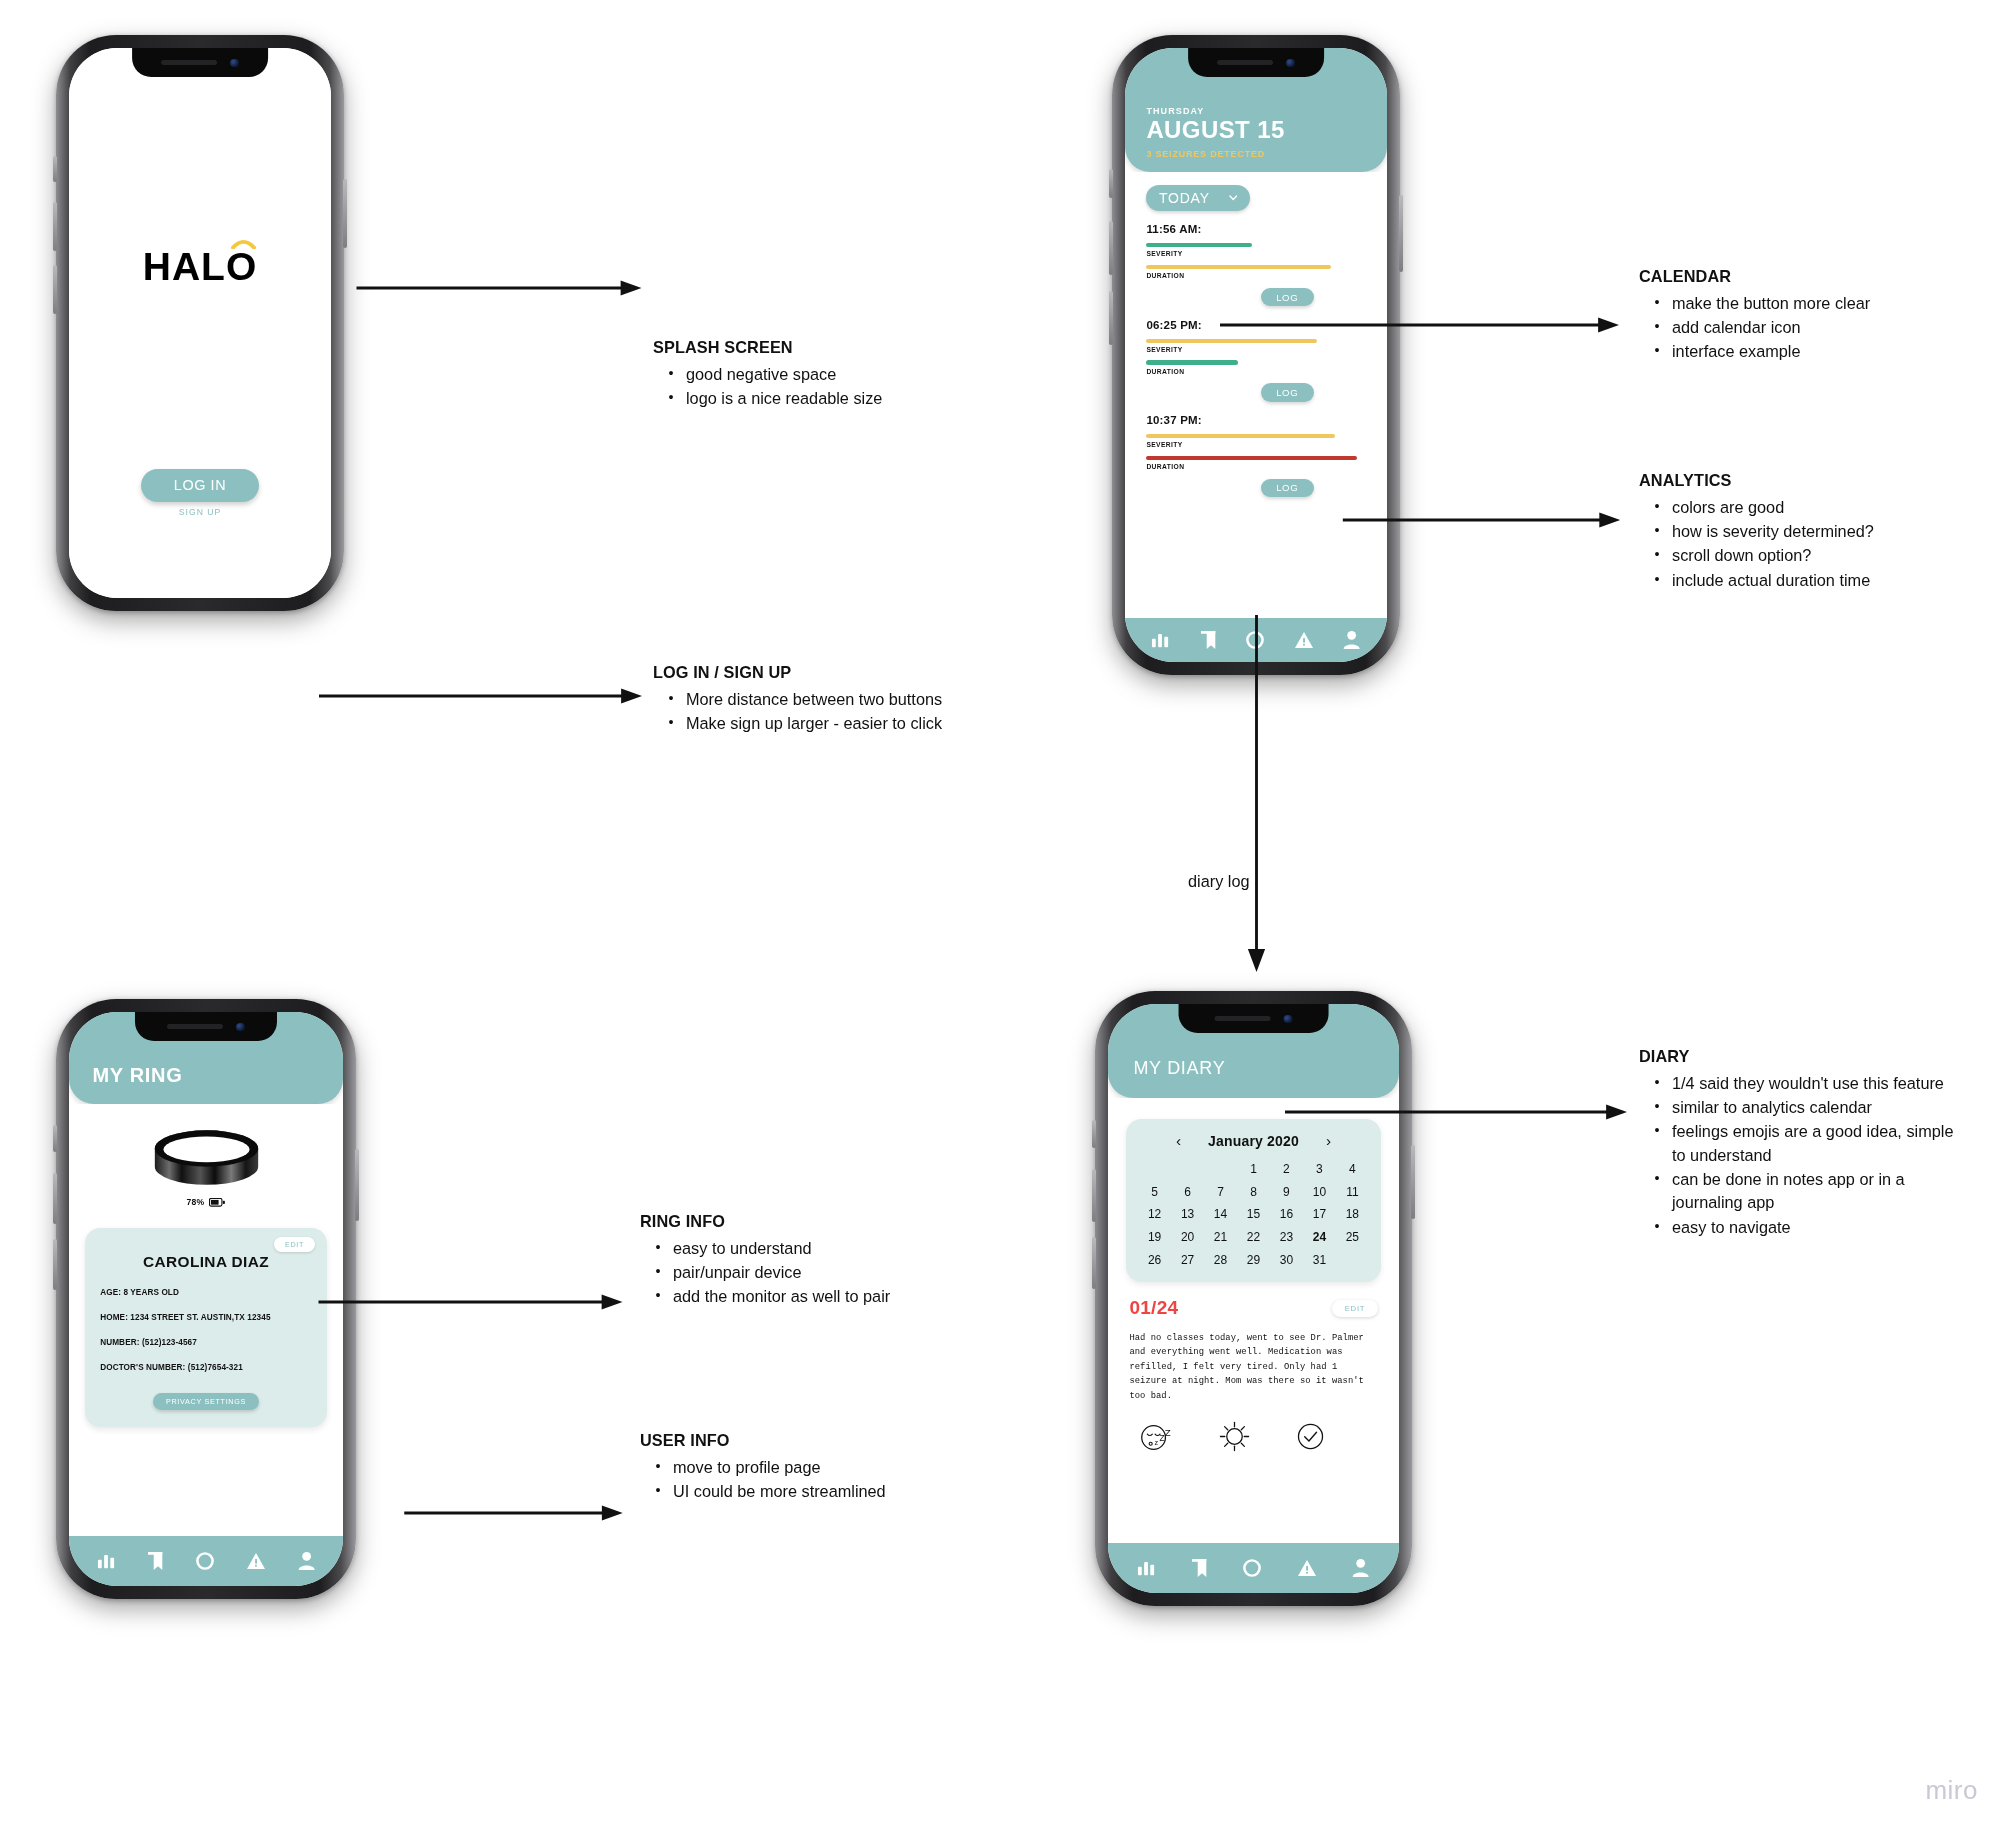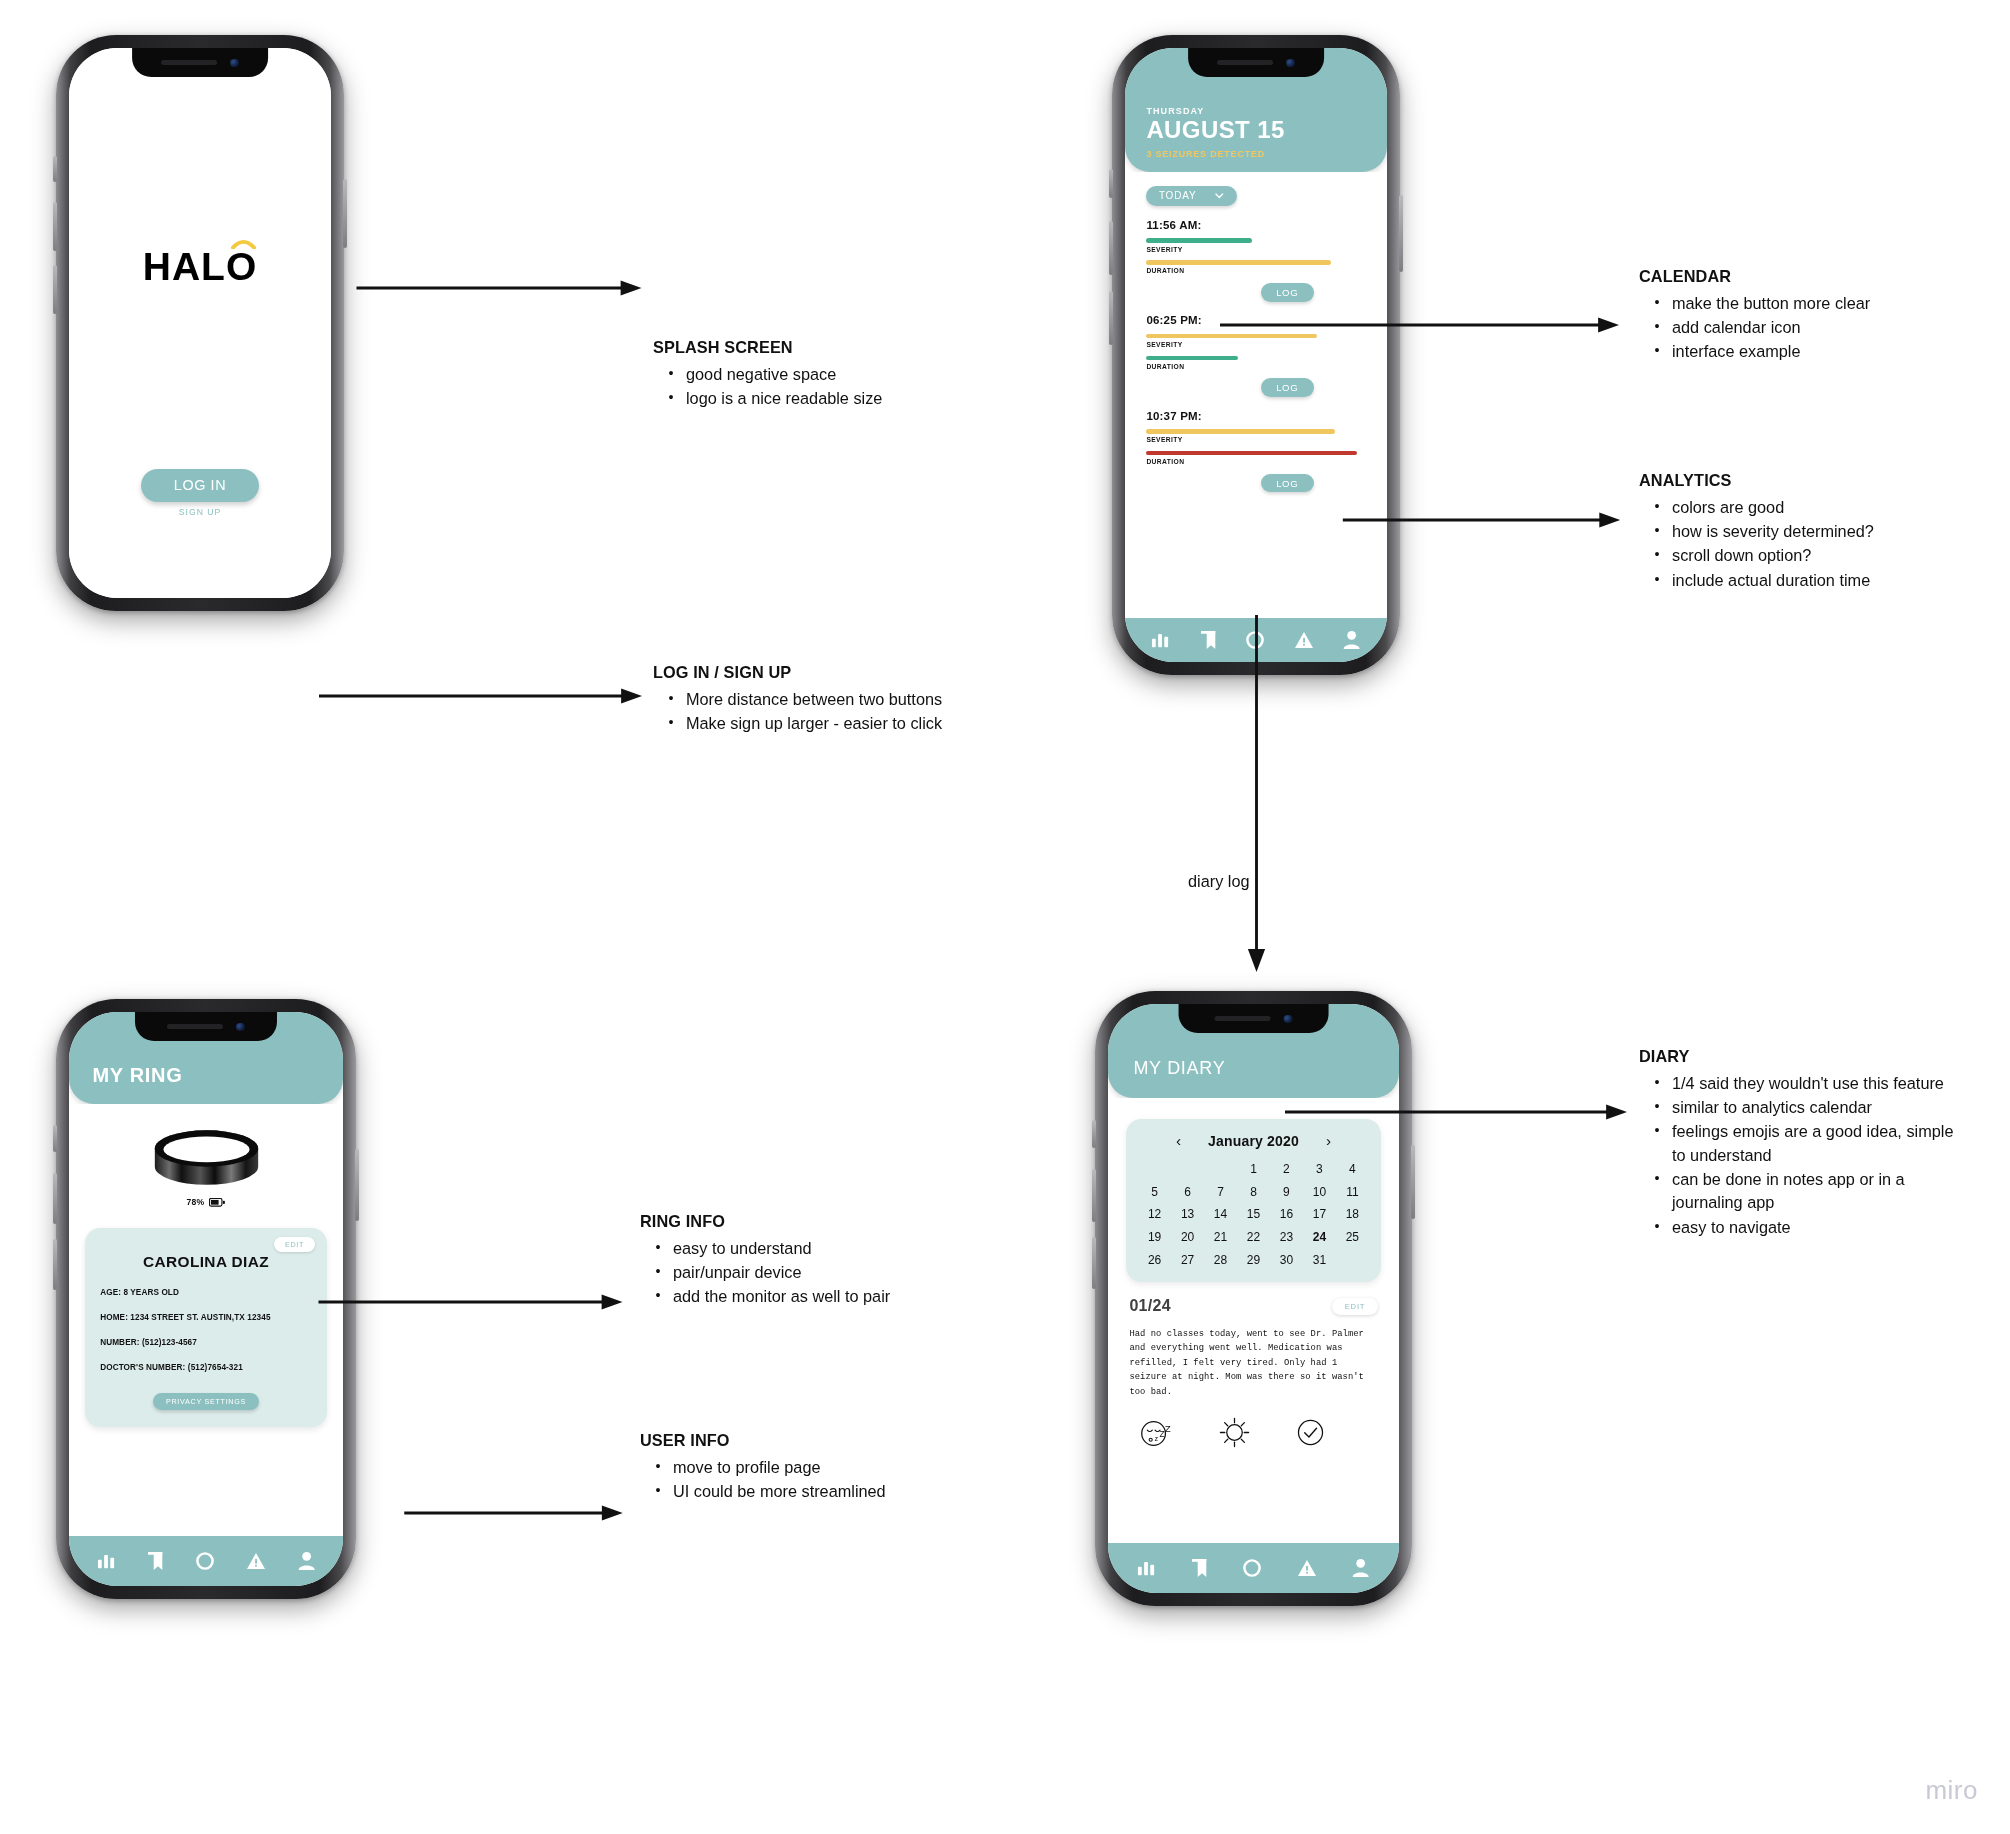--- a/index.html
+++ b/index.html
@@ -82,21 +82,21 @@
 
   
   #phone-analytics { left: 1112px; top: 35px; width: 288px; height: 640px; }
   .an-header { padding: 58px 21px 13.4px; }
   .an-weekday { font-size: 9px; letter-spacing: 1.1px; font-weight: 700; opacity:.97; }
   .an-date { font-size: 24px; font-weight: 800; letter-spacing: 0.4px; line-height: 1.1; margin-top: 1px; }
   .an-sub { font-size: 9px; font-weight: 700; letter-spacing: 0.8px; color: #f0c75e; margin-top: 4.8px; }
   .an-scroll { padding: 13.4px 21px 5.8px; }
   .btn-today {
     background:#8cc0c0; color:#fff; border:none; border-radius:13.4px;
-    padding: 4.8px 12.5px; font-size: 10px; letter-spacing:0.8px;
+    padding: 4.8px 12.5px; font-size: 14px; letter-spacing:0.8px;
     display:inline-flex; align-items:center; gap:19px; box-shadow: 0 1.9px 3.8px rgba(0,0,0,.16);
   }
   .seiz { margin-top: 12.5px; }
   .seiz-time { font-size: 11.5px; font-weight: 700; color:#111; letter-spacing:0.2px; }
   .bar-track { height: 4.3px; border-radius: 2.9px; margin-top: 7.7px; }
   .bar-label { font-size: 6.7px; font-weight: 700; letter-spacing: 0.4px; color:#111; margin-top: 2.9px; }
   .btn-log {
     display:block; margin: 8.6px 0 0 auto; margin-right: 52px;
     background:#8cc0c0; color:#fff; border:none; border-radius:12.5px;
     padding: 3.8px 15.4px; font-size: 9.6px; letter-spacing:0.6px; box-shadow: 0 1.9px 3.8px rgba(0,0,0,.16);
@@ -136,21 +136,21 @@
               box-shadow: 0 2.9px 6.7px rgba(0,0,0,.08); }
   .cal-head { display:flex; align-items:center; justify-content:center; gap: 25px; }
   .cal-arrow { background:none; border:none; font-size: 15.4px; color:#111; line-height:1; padding:0 1.9px; }
   .cal-month { font-size: 14px; font-weight: 800; color:#111; letter-spacing:0.2px; }
   .cal-grid { display:grid; grid-template-columns: repeat(7, 1fr); gap: 8.6px 1.9px; margin-top: 13.4px; }
   .cal-cell { text-align:center; font-size: 12px; color:#111; }
   .cal-cell.today { font-weight: 800; }
   .cal-cell.blank { visibility: hidden; }
   .entry { padding: 15.4px 21px 0; }
   .entry-head { display:flex; align-items:center; justify-content:space-between; }
-  .entry-date { font-size: 16px; font-weight: 800; color:#404040; letter-spacing:0.3px; }
+  .entry-date { font-size: 19px; font-weight: 800; color:#ef4444; letter-spacing:0.3px; }
   .btn-edit-entry { background:#fff; color:#8cc0c0; border:none; border-radius:10.6px;
                     padding: 3.8px 12.5px; font-size: 7.7px; letter-spacing:0.7px;
                     box-shadow: 0 1px 3.8px rgba(0,0,0,.16); }
   .entry-text { font-size: 8.8px; line-height: 1.65; color:#111; margin-top: 11.5px; letter-spacing:0.05px;font-family:Liberation Mono, monospace; }
   .mood-row { display:flex; align-items:center; gap: 44px; margin-top: 16.3px; padding-left: 9.6px; }
 
   
   .anno { position: absolute; }
   .anno h3 { font-size: 16.3px; font-weight: 700; color:#111; letter-spacing:0.1px; }
   .anno ul { list-style: none; margin-top: 5.8px; }

